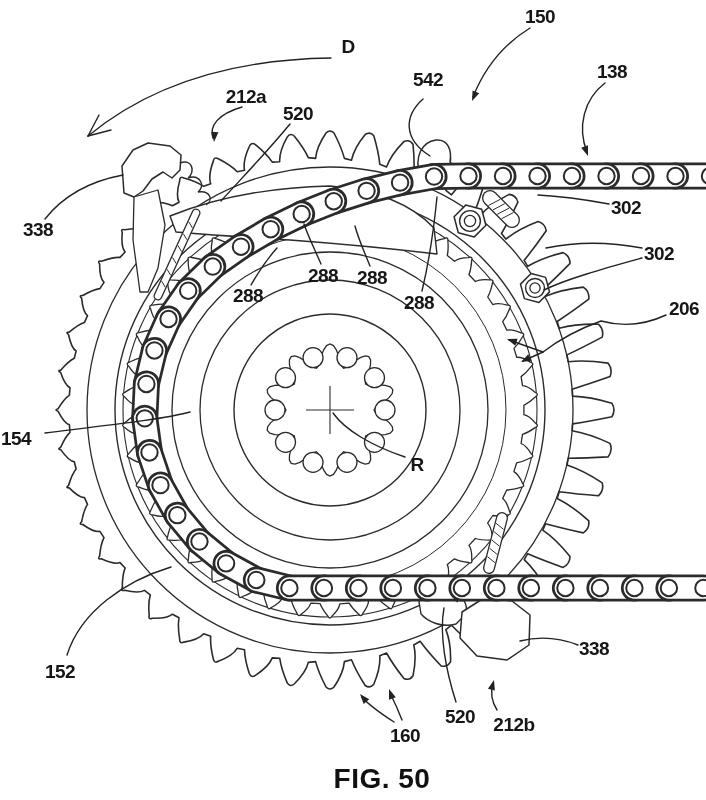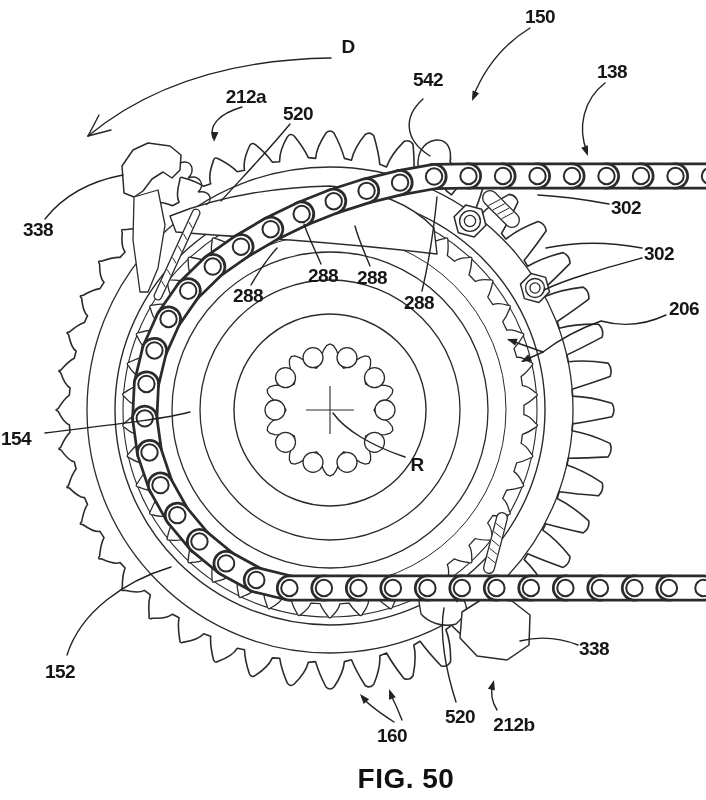--- a/index.html
+++ b/index.html
@@ -2,21 +2,21 @@
 <html><head>
 <meta charset="utf-8">
 <style>
   html,body{margin:0;padding:0;background:#fff;}
   .stage{position:relative;width:706px;height:800px;background:#fff;overflow:hidden;
          font-family:"Liberation Sans",sans-serif;}
   .stage svg{position:absolute;left:0;top:0;}
   .lbl{position:absolute;transform:translate(-50%,-50%);font-weight:700;font-size:19px;
        color:#161616;letter-spacing:-0.5px;white-space:nowrap;line-height:1;}
   .caption{position:absolute;transform:translate(-50%,-50%);font-weight:700;font-size:28px;
-       color:#111;letter-spacing:0.5px;white-space:nowrap;margin-left:24px;}
+       color:#111;letter-spacing:0.5px;white-space:nowrap;}
 </style>
 </head>
 <body>
 
 <div class="stage">
   <svg id="fig" width="706" height="800" viewBox="0 0 706 800">
       <g>
         <path d="M572.6 396.1 Q590.2 396.6 611.9 403.2 Q616.0 410.0 611.9 416.8 Q590.3 421.2 572.6 423.9 L572.2 430.8 Q589.5 433.8 610.0 443.4 Q613.0 450.7 608.0 456.9 Q586.1 458.1 568.2 458.3 L567.0 465.1 Q583.5 470.5 602.2 482.9 Q604.2 490.5 598.4 495.8 Q576.7 494.1 559.2 491.8 L557.2 498.5 Q572.5 506.0 588.8 520.9 Q589.7 528.6 583.3 532.9 Q562.4 528.4 545.6 523.8 L542.8 530.2 Q556.5 539.6 570.0 556.6 Q569.9 564.2 563.1 567.4 Q543.3 560.4 527.7 553.7 L524.2 559.7 Q535.9 570.7 546.2 589.2 Q545.2 596.5 538.1 598.5 Q519.9 589.4 505.8 580.9 L501.5 586.5 Q511.2 598.6 517.9 617.9 Q516.2 624.8 509.1 625.6 Q492.6 614.8 480.3 604.9 L475.3 609.9 Q482.7 622.7 485.8 642.3 Q483.4 648.7 476.6 648.2 Q462.0 636.1 451.5 625.2 L445.9 629.6 Q451.0 642.5 450.6 661.7 Q447.6 667.5 441.2 666.0 Q428.6 652.9 420.1 641.3 L413.8 645.0 Q416.8 657.7 413.0 675.8 Q409.6 681.0 403.9 678.4 Q393.1 664.8 386.5 653.0 L379.8 655.7 Q380.7 667.9 373.8 684.2 Q370.1 688.8 365.2 685.5 Q356.2 671.6 351.5 659.8 L344.4 661.6 Q343.5 672.9 334.0 687.0 Q330.0 691.0 326.0 687.0 Q318.7 673.0 315.6 661.6 L308.3 662.4 Q305.9 672.5 294.2 684.0 Q290.1 687.4 287.2 682.9 Q281.3 669.1 279.7 658.2 L272.3 657.9 Q268.7 666.8 255.4 675.3 Q251.2 678.3 249.3 673.5 Q244.8 659.9 244.5 649.7 L237.2 648.3 Q232.7 655.8 218.3 661.2 Q214.1 663.7 213.3 658.9 Q210.0 645.6 210.7 636.2 L203.7 633.7 Q198.5 639.7 183.8 642.1 Q179.5 644.1 179.7 639.4 Q177.5 626.4 179.0 617.8 L172.5 614.2 Q167.0 618.9 152.4 618.2 Q148.1 619.9 149.2 615.5 Q148.0 602.7 150.3 594.9 L144.4 590.4 Q138.7 593.8 124.7 590.3 Q120.5 591.5 122.3 587.5 Q122.3 575.0 125.1 568.0 L120.0 562.6 Q114.3 564.8 101.4 558.8 Q97.1 559.6 99.6 556.1 Q100.7 543.9 104.0 537.6 L99.9 531.4 Q94.3 532.7 82.8 524.5 Q78.5 524.8 81.6 521.9 Q83.8 509.9 87.5 504.4 L84.5 497.6 Q79.1 497.9 69.2 487.9 Q65.0 487.8 68.5 485.5 Q72.0 473.9 76.1 469.0 L74.3 461.8 Q69.1 461.3 60.9 449.9 Q56.8 449.3 60.6 447.5 Q65.4 436.5 70.0 432.3 L69.4 424.9 Q64.4 423.7 58.0 411.2 Q54.0 410.0 58.0 408.8 Q64.3 398.6 69.4 395.1 L70.0 387.7 Q65.2 385.7 60.6 372.5 Q56.8 370.7 60.9 370.1 Q68.6 360.9 74.3 358.2 L76.1 351.0 Q71.4 348.3 68.5 334.5 Q65.0 332.2 69.2 332.1 Q78.4 324.2 84.5 322.4 L87.5 315.6 Q83.0 312.2 81.6 298.1 Q78.5 295.2 82.8 295.5 Q93.3 289.4 99.9 288.6 L104.0 282.4 Q99.5 278.1 99.6 263.9 Q97.1 260.4 101.4 261.2 Q113.0 257.0 120.0 257.4 L125.1 252.0 Q120.8 246.8 122.3 232.5 Q120.5 228.5 124.7 229.7 Q137.1 227.8 144.4 229.6 L150.3 225.1 Q146.4 218.9 149.2 204.5 Q148.1 200.1 152.4 201.8 Q165.2 202.5 172.5 205.8 L179.0 202.2 Q175.6 195.0 179.7 180.6 Q179.5 175.9 183.8 177.9 Q196.6 181.4 203.7 186.3 L210.7 183.8 Q208.0 175.5 213.3 161.1 Q214.1 156.3 218.3 158.8 Q230.6 165.0 237.2 171.7 L244.5 170.3 Q242.7 160.8 249.3 146.5 Q251.2 141.7 255.4 144.7 Q266.5 153.7 272.3 162.1 L279.7 161.8 Q279.1 151.3 287.2 137.1 Q290.1 132.6 294.2 136.0 Q303.7 147.7 308.3 157.6 L315.6 158.4 Q316.5 147.1 326.0 133.0 Q330.0 129.0 334.0 133.0 Q341.3 147.0 344.4 158.4 L351.5 160.2 Q354.0 148.2 365.2 134.5 Q370.1 131.2 373.8 135.8 Q378.5 151.7 379.8 164.3 L386.5 167.0 Q390.9 154.7 403.9 141.6 Q409.6 139.0 413.0 144.2 Q414.7 161.5 413.8 175.0 L420.1 178.7 Q426.5 166.3 441.2 154.0 Q447.6 152.5 450.6 158.3 Q449.0 176.4 445.9 190.4 L451.5 194.8 Q460.0 182.8 476.6 171.8 Q483.4 171.3 485.8 177.7 Q480.8 196.0 475.3 210.1 L480.3 215.1 Q490.9 203.8 509.1 194.4 Q516.2 195.2 517.9 202.1 Q509.5 219.9 501.5 233.5 L505.8 239.1 Q518.4 229.0 538.1 221.5 Q545.2 223.5 546.2 230.8 Q534.6 247.6 524.2 260.3 L527.7 266.3 Q542.0 257.8 563.1 252.6 Q569.9 255.8 570.0 263.4 Q555.4 278.4 542.8 289.8 L545.6 296.2 Q561.3 289.6 583.3 287.1 Q589.7 291.4 588.8 299.1 Q571.6 311.9 557.2 321.5 L559.2 328.2 Q576.0 323.8 598.4 324.2 Q604.2 329.5 602.2 337.1 Q583.0 347.3 567.0 354.9 L568.2 361.7 Q585.7 359.7 608.0 363.1 Q613.0 369.3 610.0 376.6 Q589.3 384.0 572.2 389.2 Z" fill="#fff" stroke="#2b2b2b" stroke-width="1.6" stroke-linejoin="round"></path>
         <circle cx="330" cy="410" r="243" fill="none" stroke="#2b2b2b" stroke-width="1.3"></circle>
         <circle cx="330" cy="410" r="215" fill="none" stroke="#2b2b2b" stroke-width="1.4"></circle>
@@ -251,19 +251,19 @@
   <div class="lbl" style="left:626px;top:207px">302</div>
   <div class="lbl" style="left:659px;top:253px">302</div>
   <div class="lbl" style="left:248px;top:295px">288</div>
   <div class="lbl" style="left:323px;top:275px">288</div>
   <div class="lbl" style="left:372px;top:277px">288</div>
   <div class="lbl" style="left:419px;top:302px">288</div>
   <div class="lbl" style="left:684px;top:308px">206</div>
   <div class="lbl" style="left:16px;top:438px">154</div>
   <div class="lbl" style="left:417px;top:464px">R</div>
   <div class="lbl" style="left:60px;top:671px">152</div>
-  <div class="lbl" style="left:392px;top:735px">160</div>
+  <div class="lbl" style="left:405px;top:735px">160</div>
   <div class="lbl" style="left:460px;top:716px">520</div>
   <div class="lbl" style="left:514px;top:724px">212b</div>
   <div class="lbl" style="left:594px;top:648px">338</div>
 
   <div class="caption" style="left:382px;top:779px">FIG. 50</div>
 </div>
 
 </body></html>

